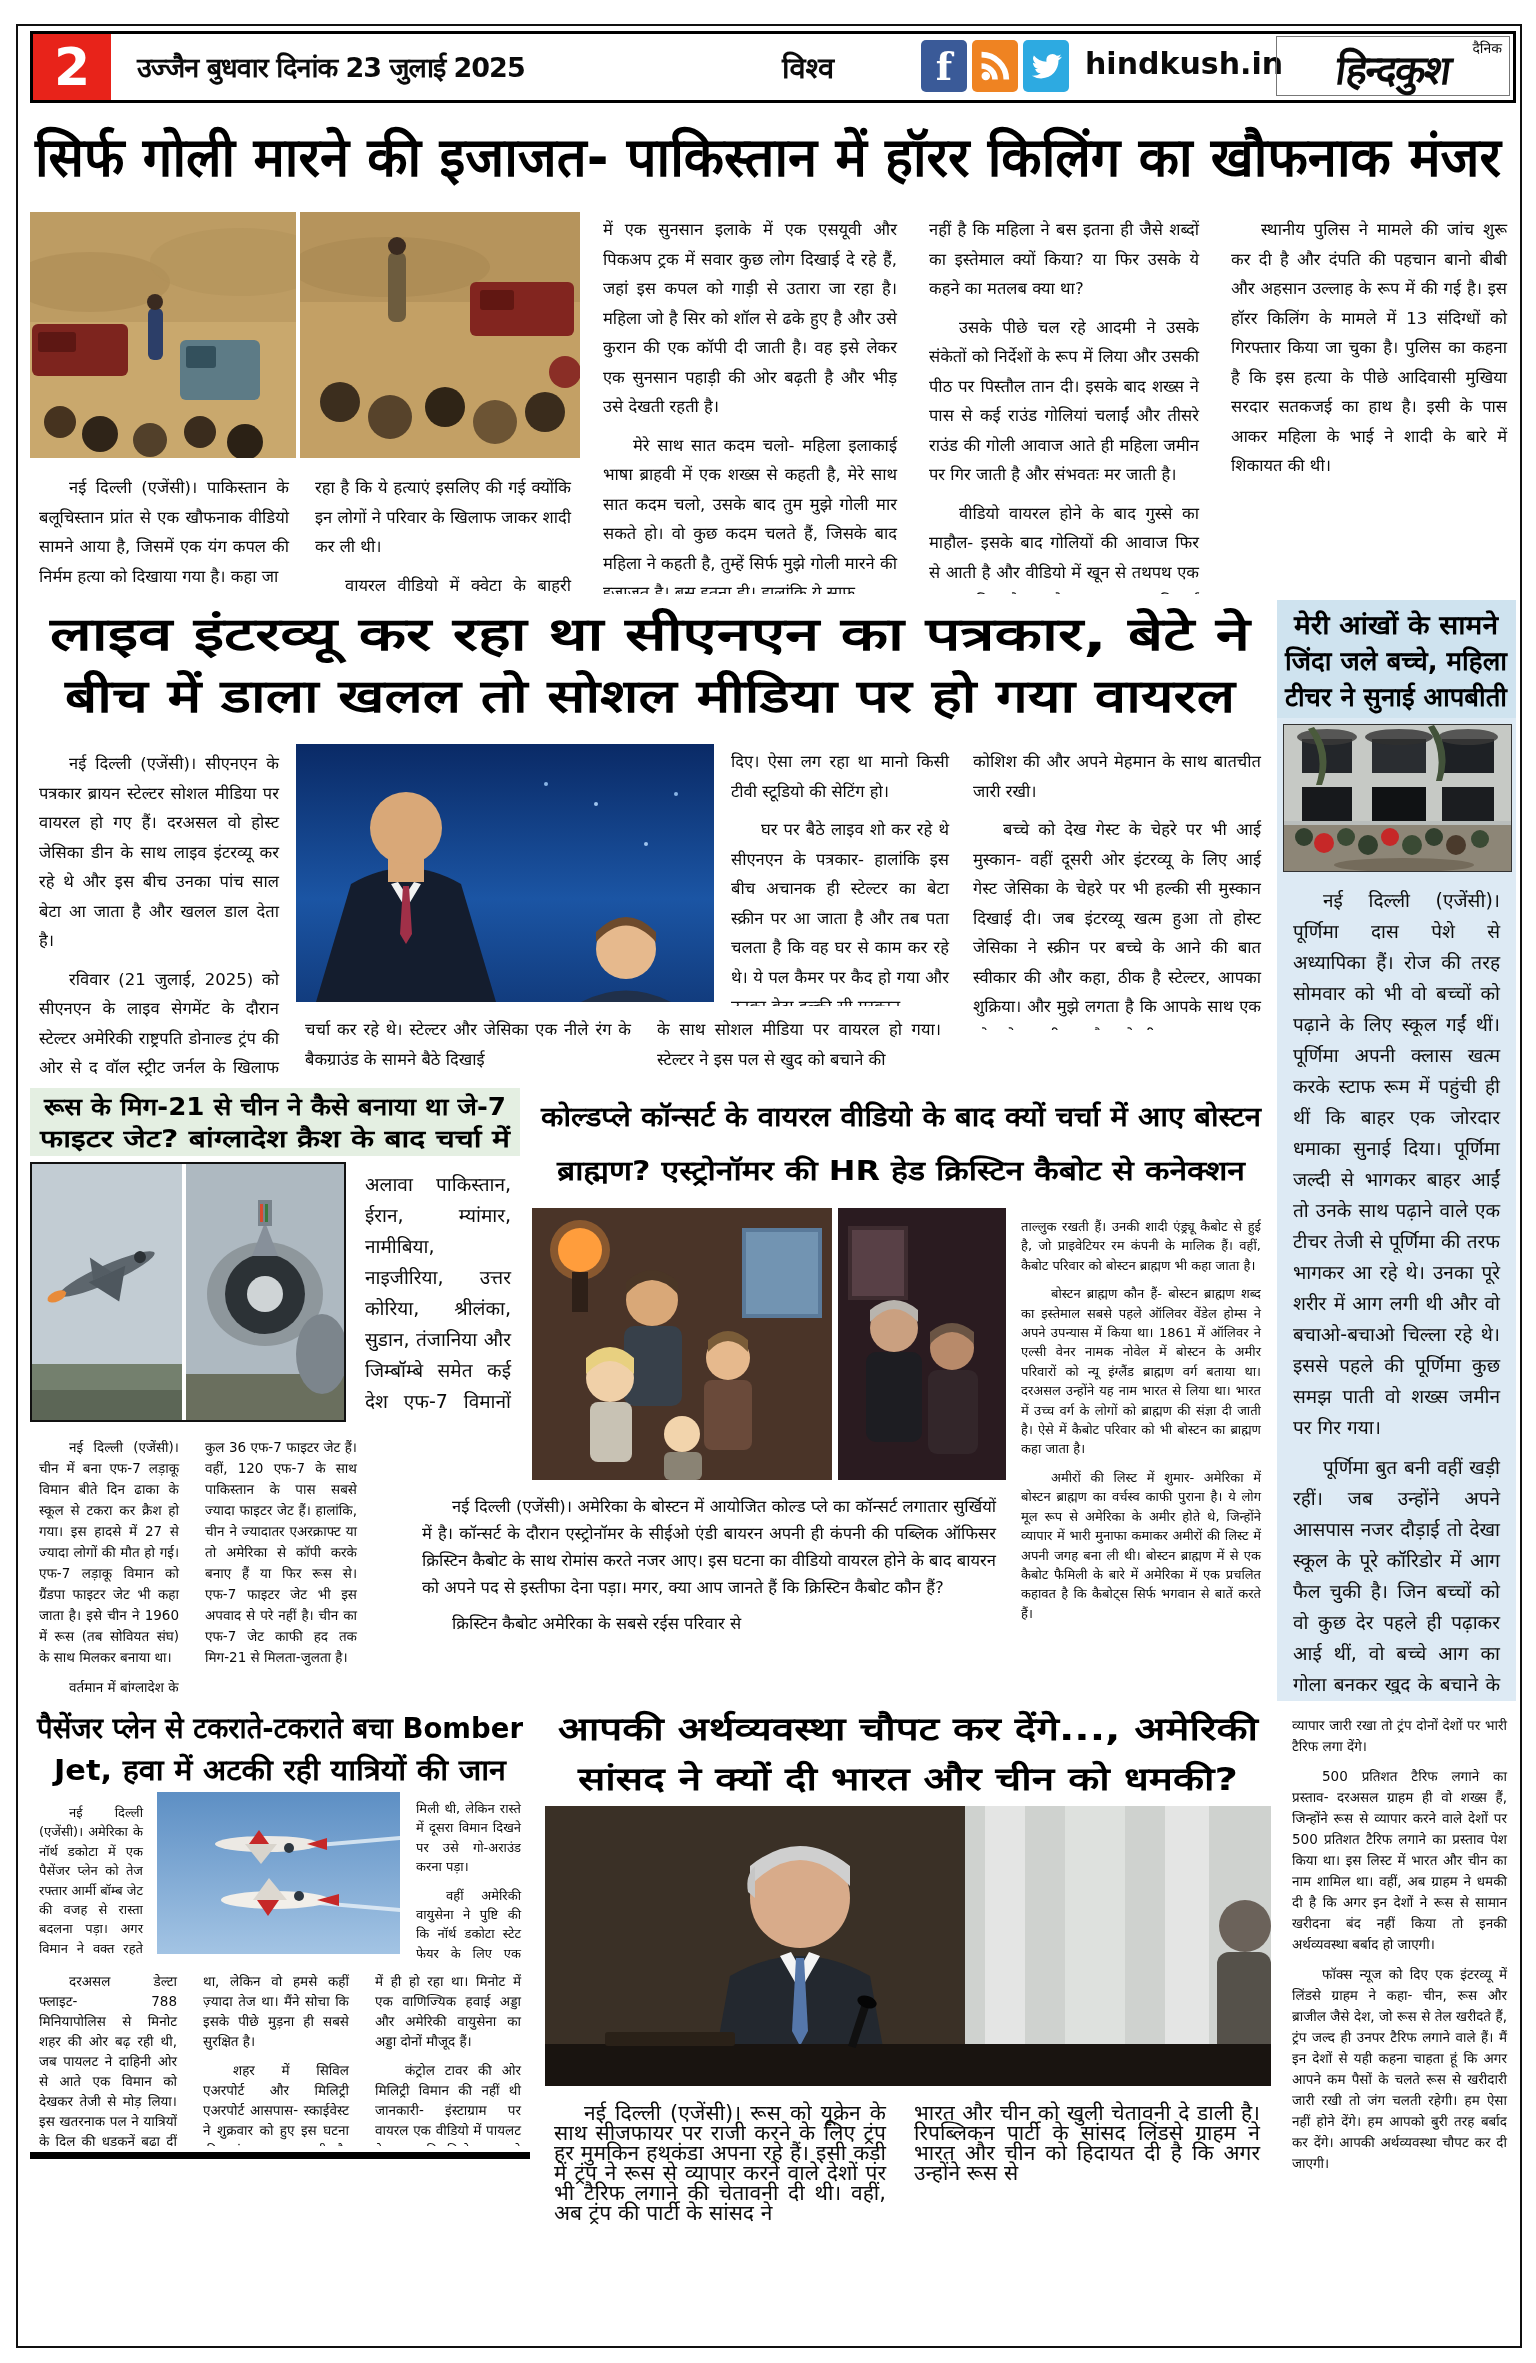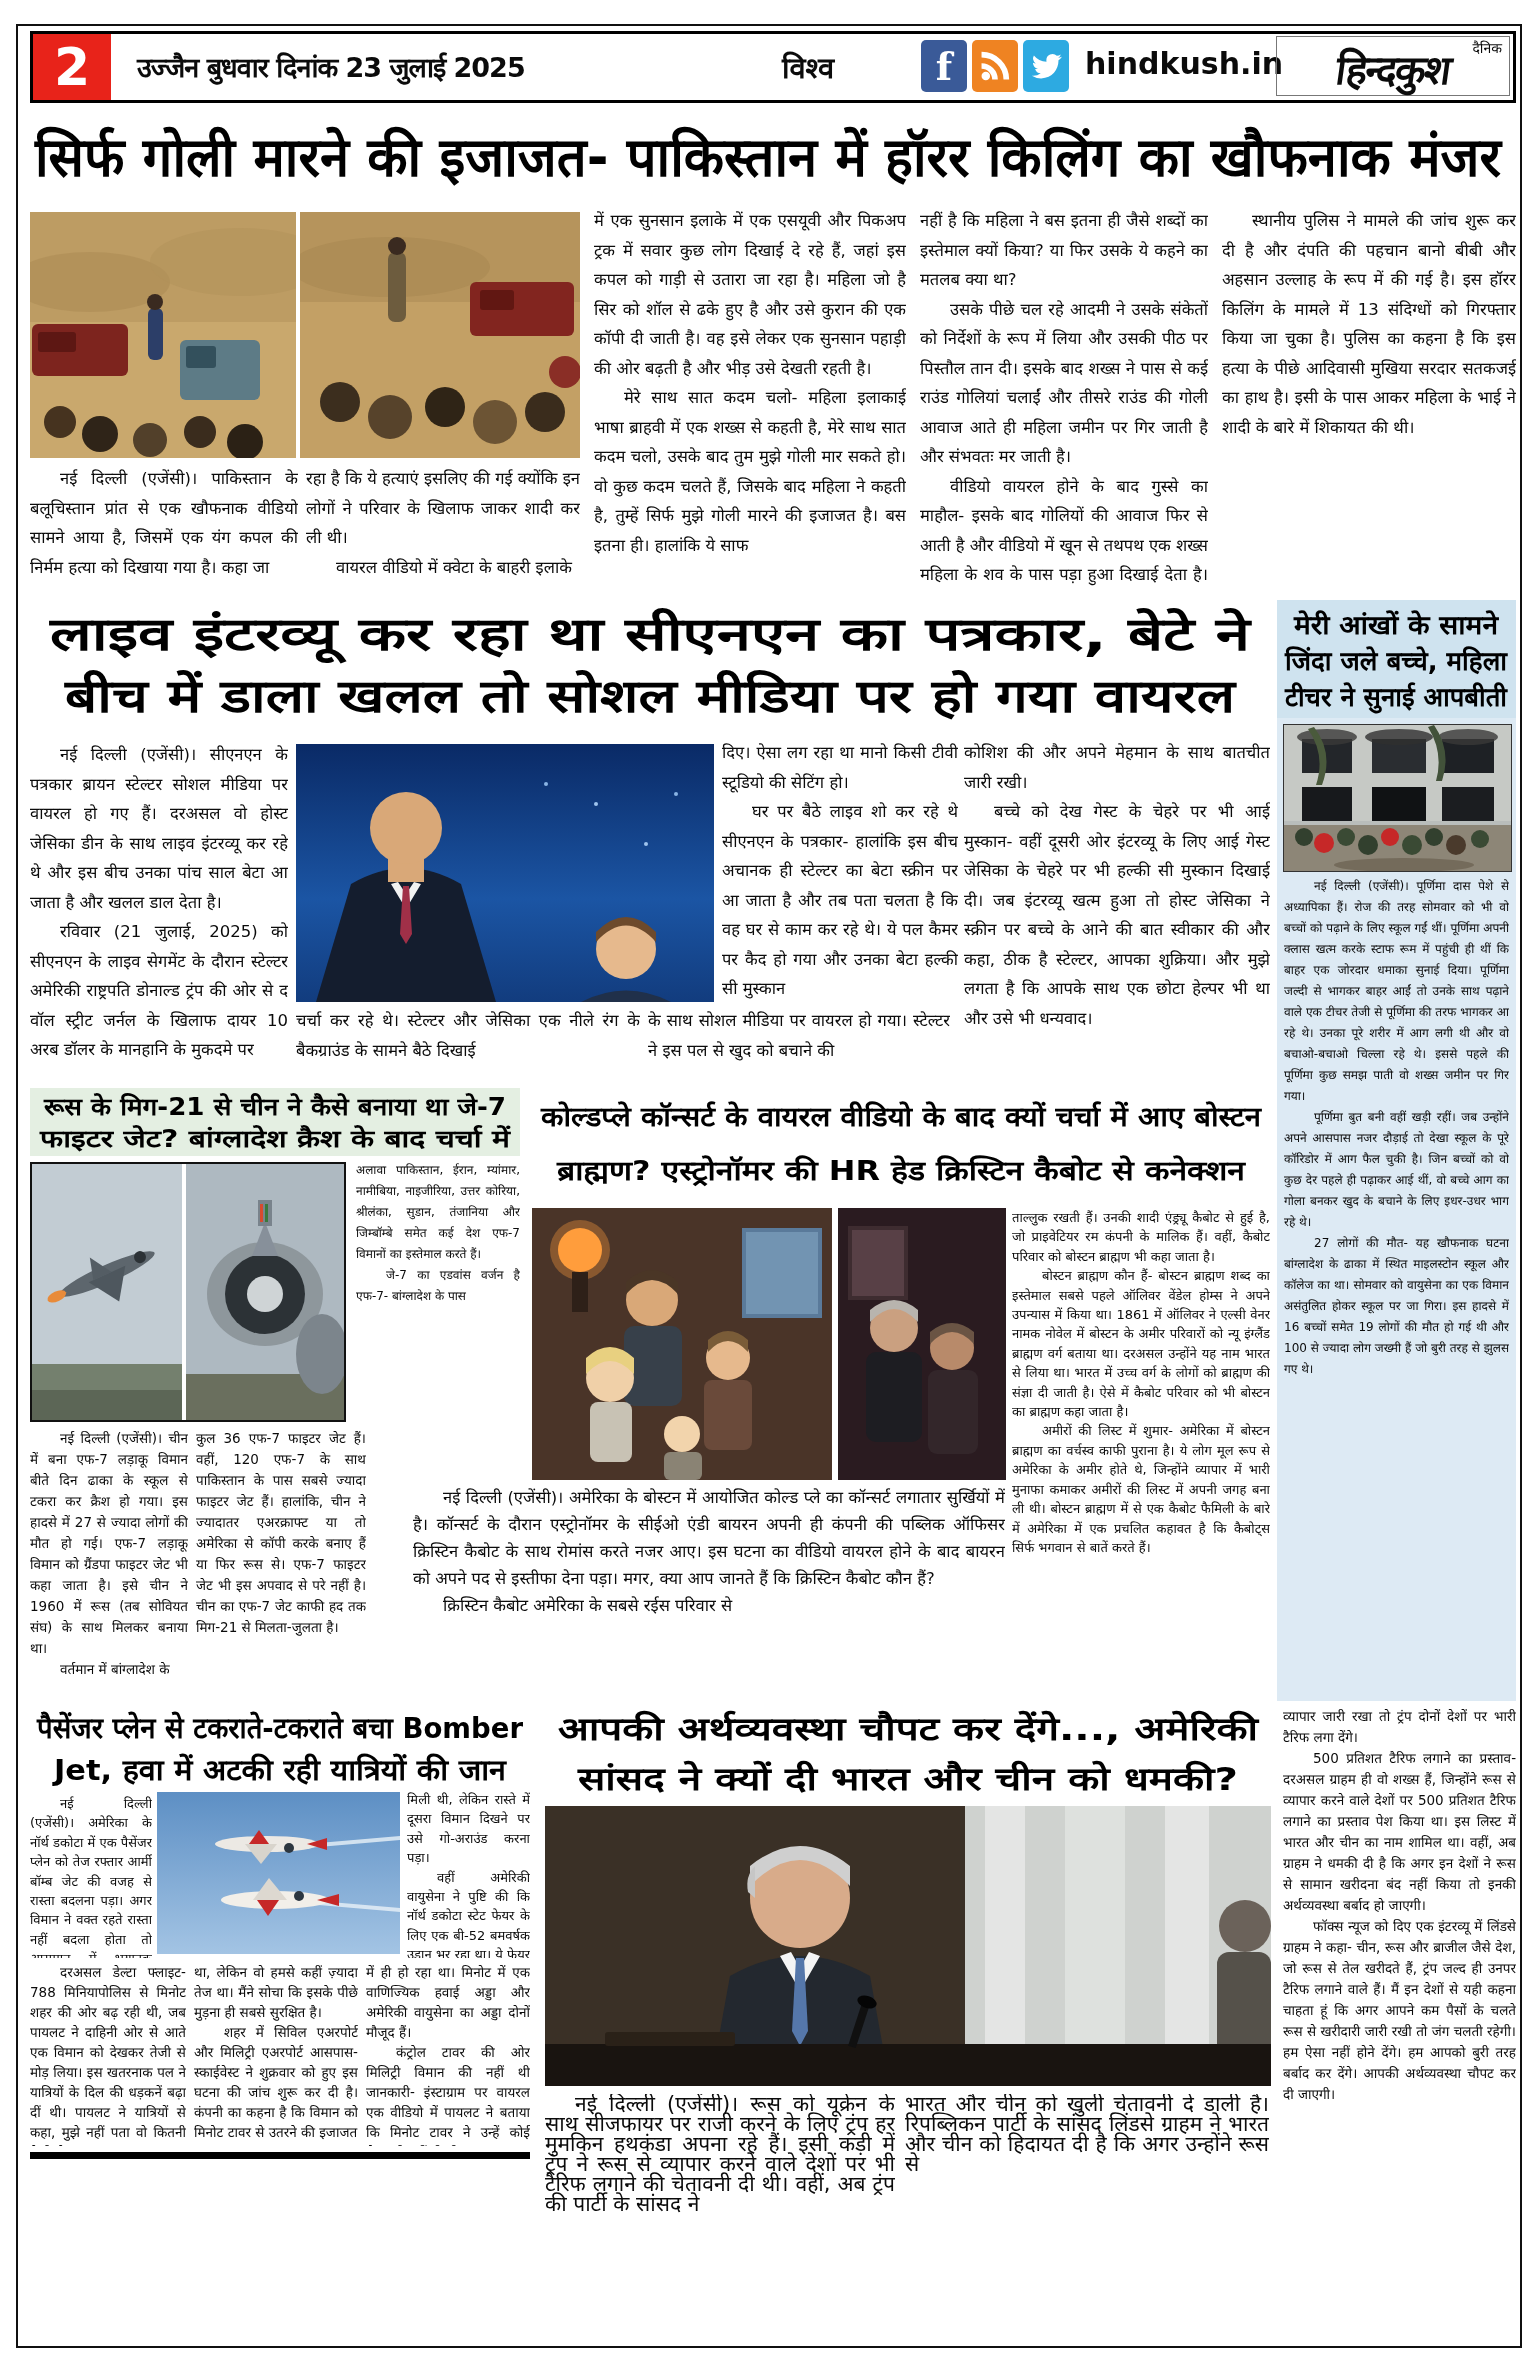--- a/index.html
+++ b/index.html
@@ -16,24 +16,24 @@
   .sic{width:46px;height:52px;border-radius:5px;display:flex;align-items:center;justify-content:center;}
   .fb{background:#3a5a98;color:#fff;font-family:"DejaVu Serif",serif;font-weight:800;font-size:38px;}
   .rss{background:#ef8322;}
   .tw{background:#2daae1;}
   .site{position:absolute;left:1052px;top:12px;font-size:30px;font-weight:700;}
   .brand{position:absolute;right:3px;top:2px;width:232px;height:58px;border:1px solid #777;text-align:center;}
   .brand-tag{position:absolute;right:7px;top:1px;font-size:14px;font-weight:400;}
   .brand-name{display:block;margin-top:4px;font-size:40px;font-weight:800;letter-spacing:-2px;transform:skewX(-8deg);}
   
   .col{position:absolute;overflow:hidden;text-align:justify;}
-  .col p{margin:0;text-indent:30px;}
+  .col p{margin:9px;text-indent:30px;}
   .col p.nt{text-indent:0;}
   .s17{font-size:16.5px;line-height:29.5px;}
-  .s15{font-size:12px;line-height:21px;}
+  .s15{font-size:19px;line-height:31px;}
   .s14{font-size:13.5px;line-height:20px;}
   .s135{font-size:13.5px;line-height:21px;}
   .s13{font-size:13px;line-height:19.4px;}
   .s16{font-size:21px;line-height:20px;}
   .s17b{font-size:16.5px;line-height:27px;}
   .hsvg{position:absolute;}
   .hsvg text{font-family:"DejaVu Sans",sans-serif;font-weight:800;fill:#000;}
   .photo{position:absolute;overflow:hidden;}
   .sidebar-bg{position:absolute;left:1277px;top:600px;width:239px;height:1101px;background:#ddeaf4;}
   .sb-title{position:absolute;left:1277px;top:600px;width:239px;height:118px;background:#cfe3ef;}

